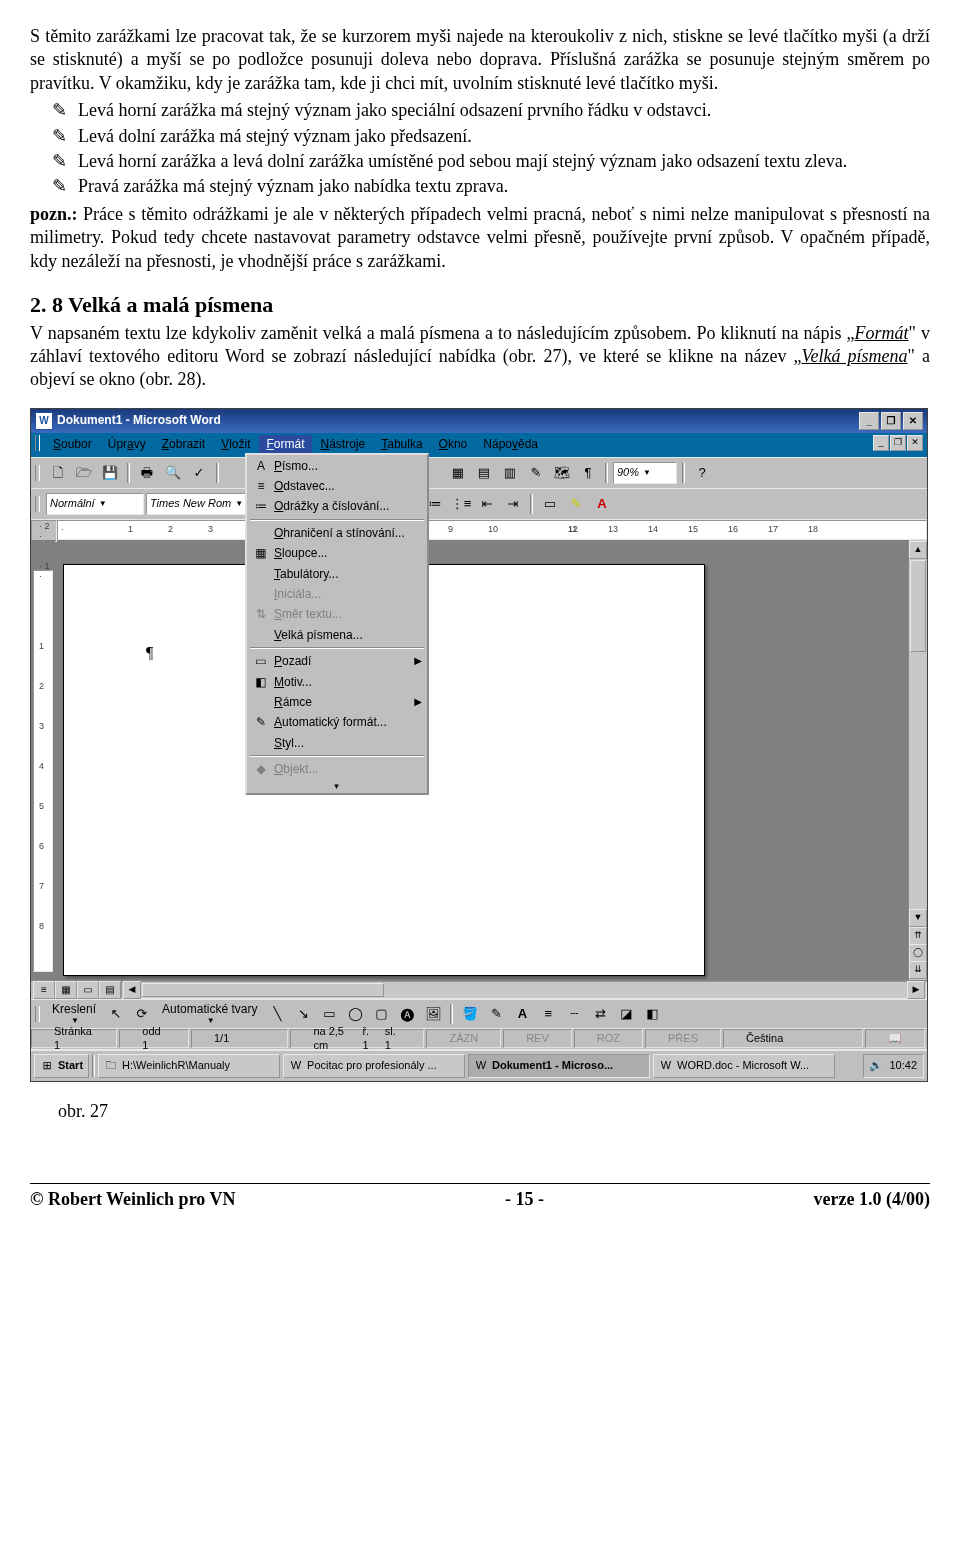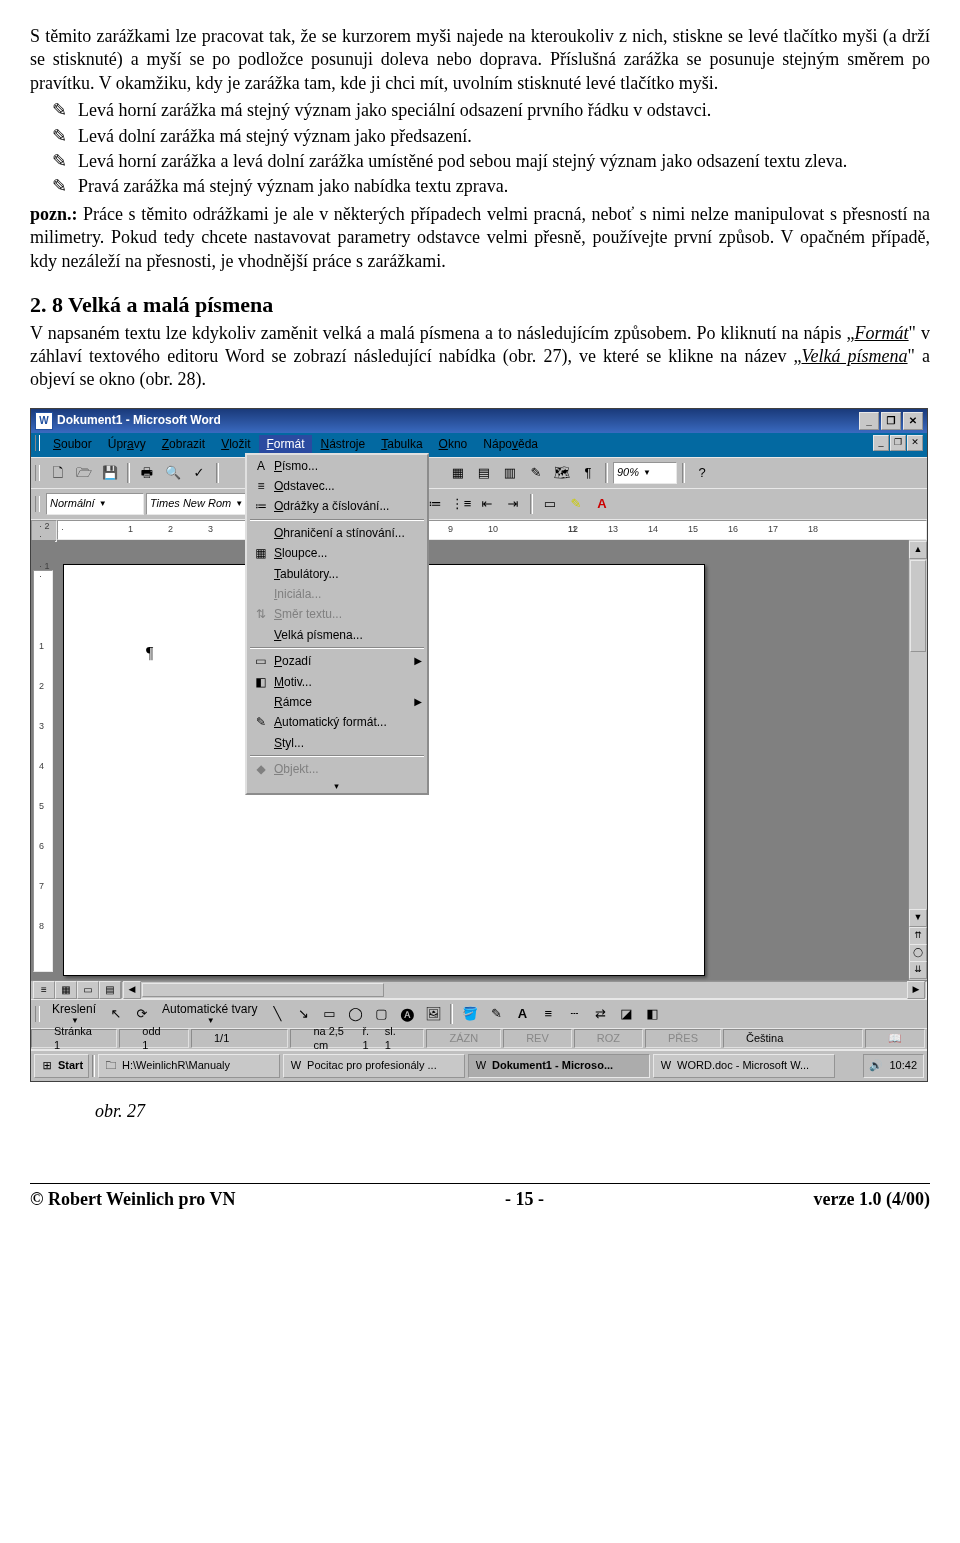--- a/index.html
+++ b/index.html
@@ -10,21 +10,21 @@
     margin: 0;
     padding: 25px 30px 10px 30px;
     width: 900px;
     line-height: 1.3;
   }
   p { margin: 0 0 4px 0; text-align: justify; }
   .bullet-list { margin: 0 0 4px 0; padding: 0; list-style: none; }
   .bullet-list li { padding-left: 48px; position: relative; text-align: justify; margin-bottom: 2px; }
   .bullet-list li::before { content: "✎"; position: absolute; left: 22px; top: 0; }
   h2 { font-size: 22px; font-weight: bold; margin: 18px 0 2px 0; }
-  .caption { margin-top: 18px; margin-left: 65px; font-style: italic; }
+  .caption { margin-top: 18px; margin-left: 28px; }
   .footer {
     border-top: 1px solid #000;
     margin-top: 60px;
     padding-top: 4px;
     display: flex;
     justify-content: space-between;
     font-weight: bold;
   }
 
   

